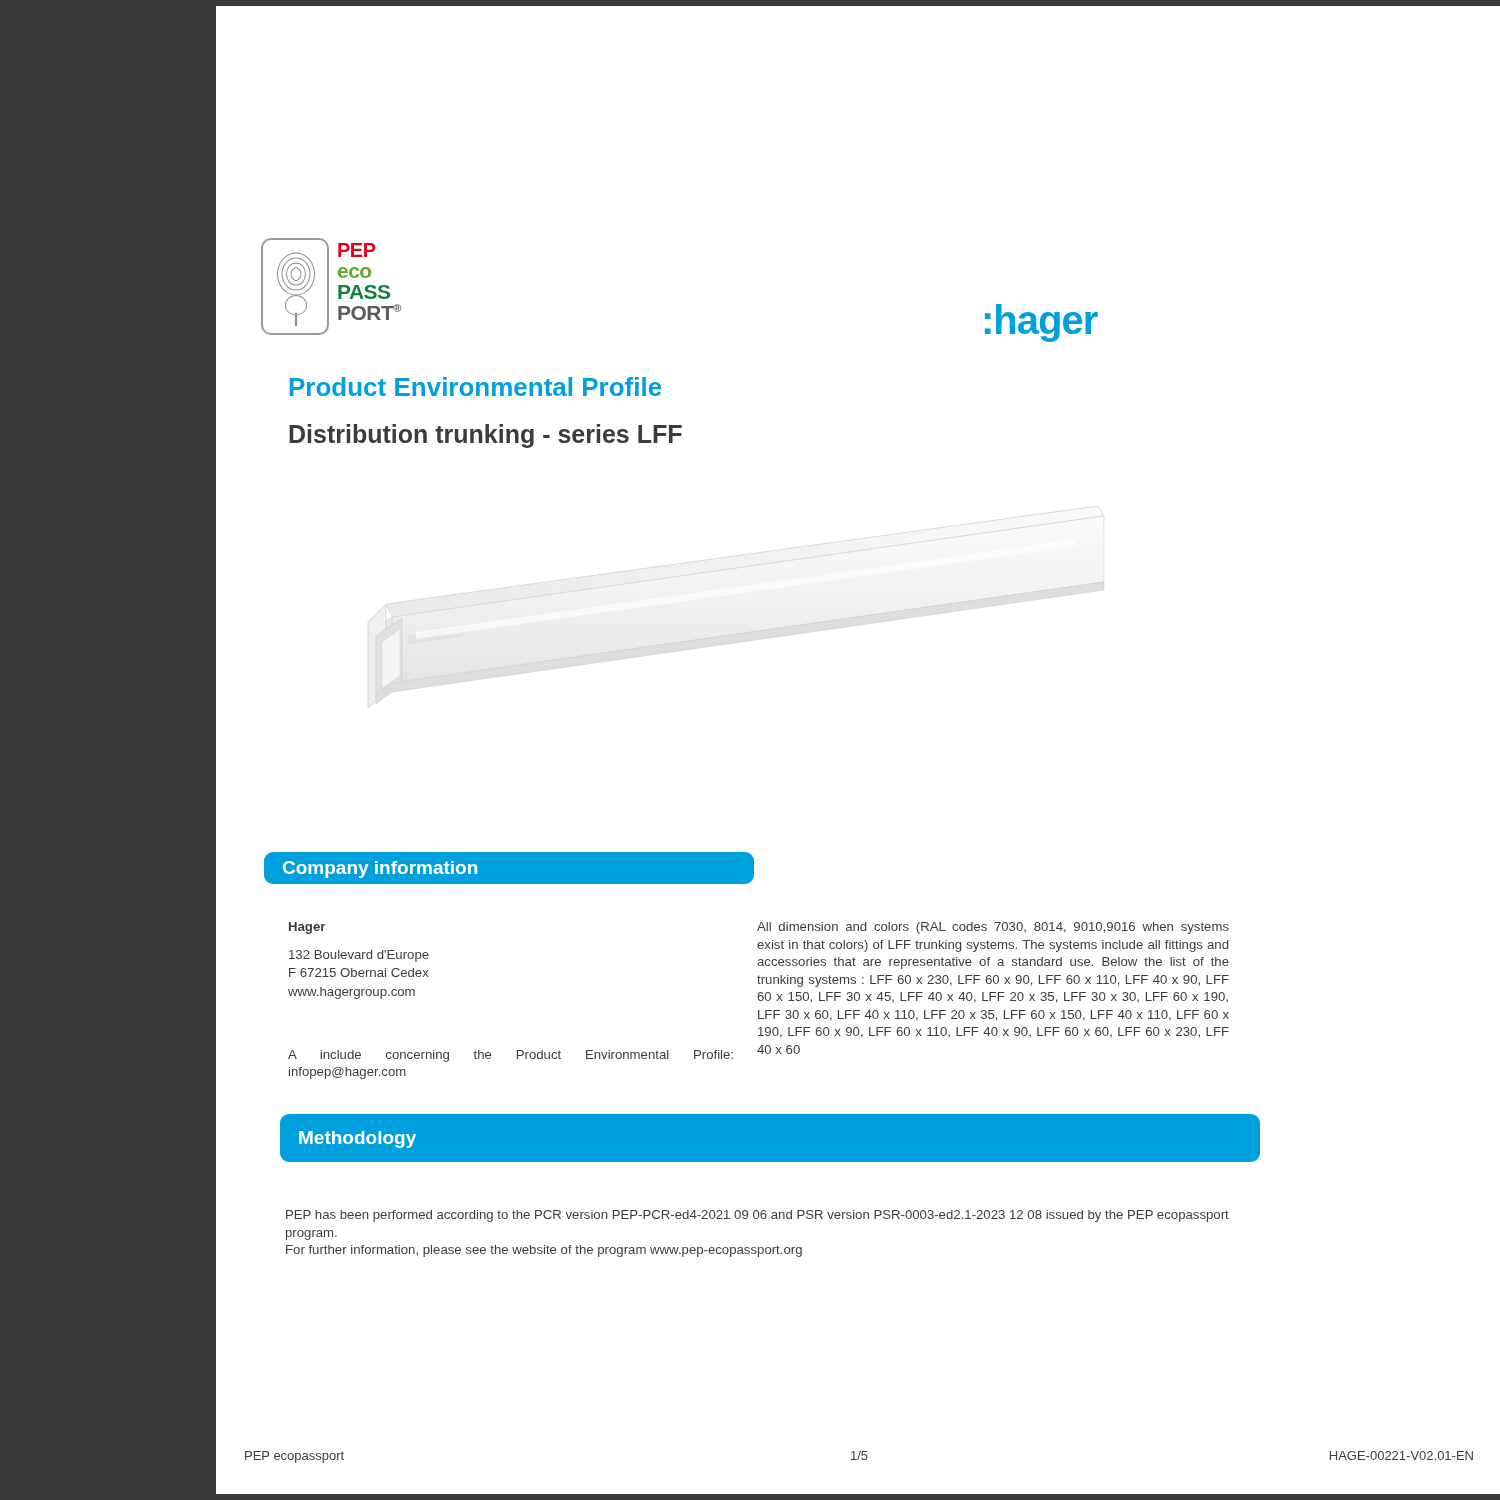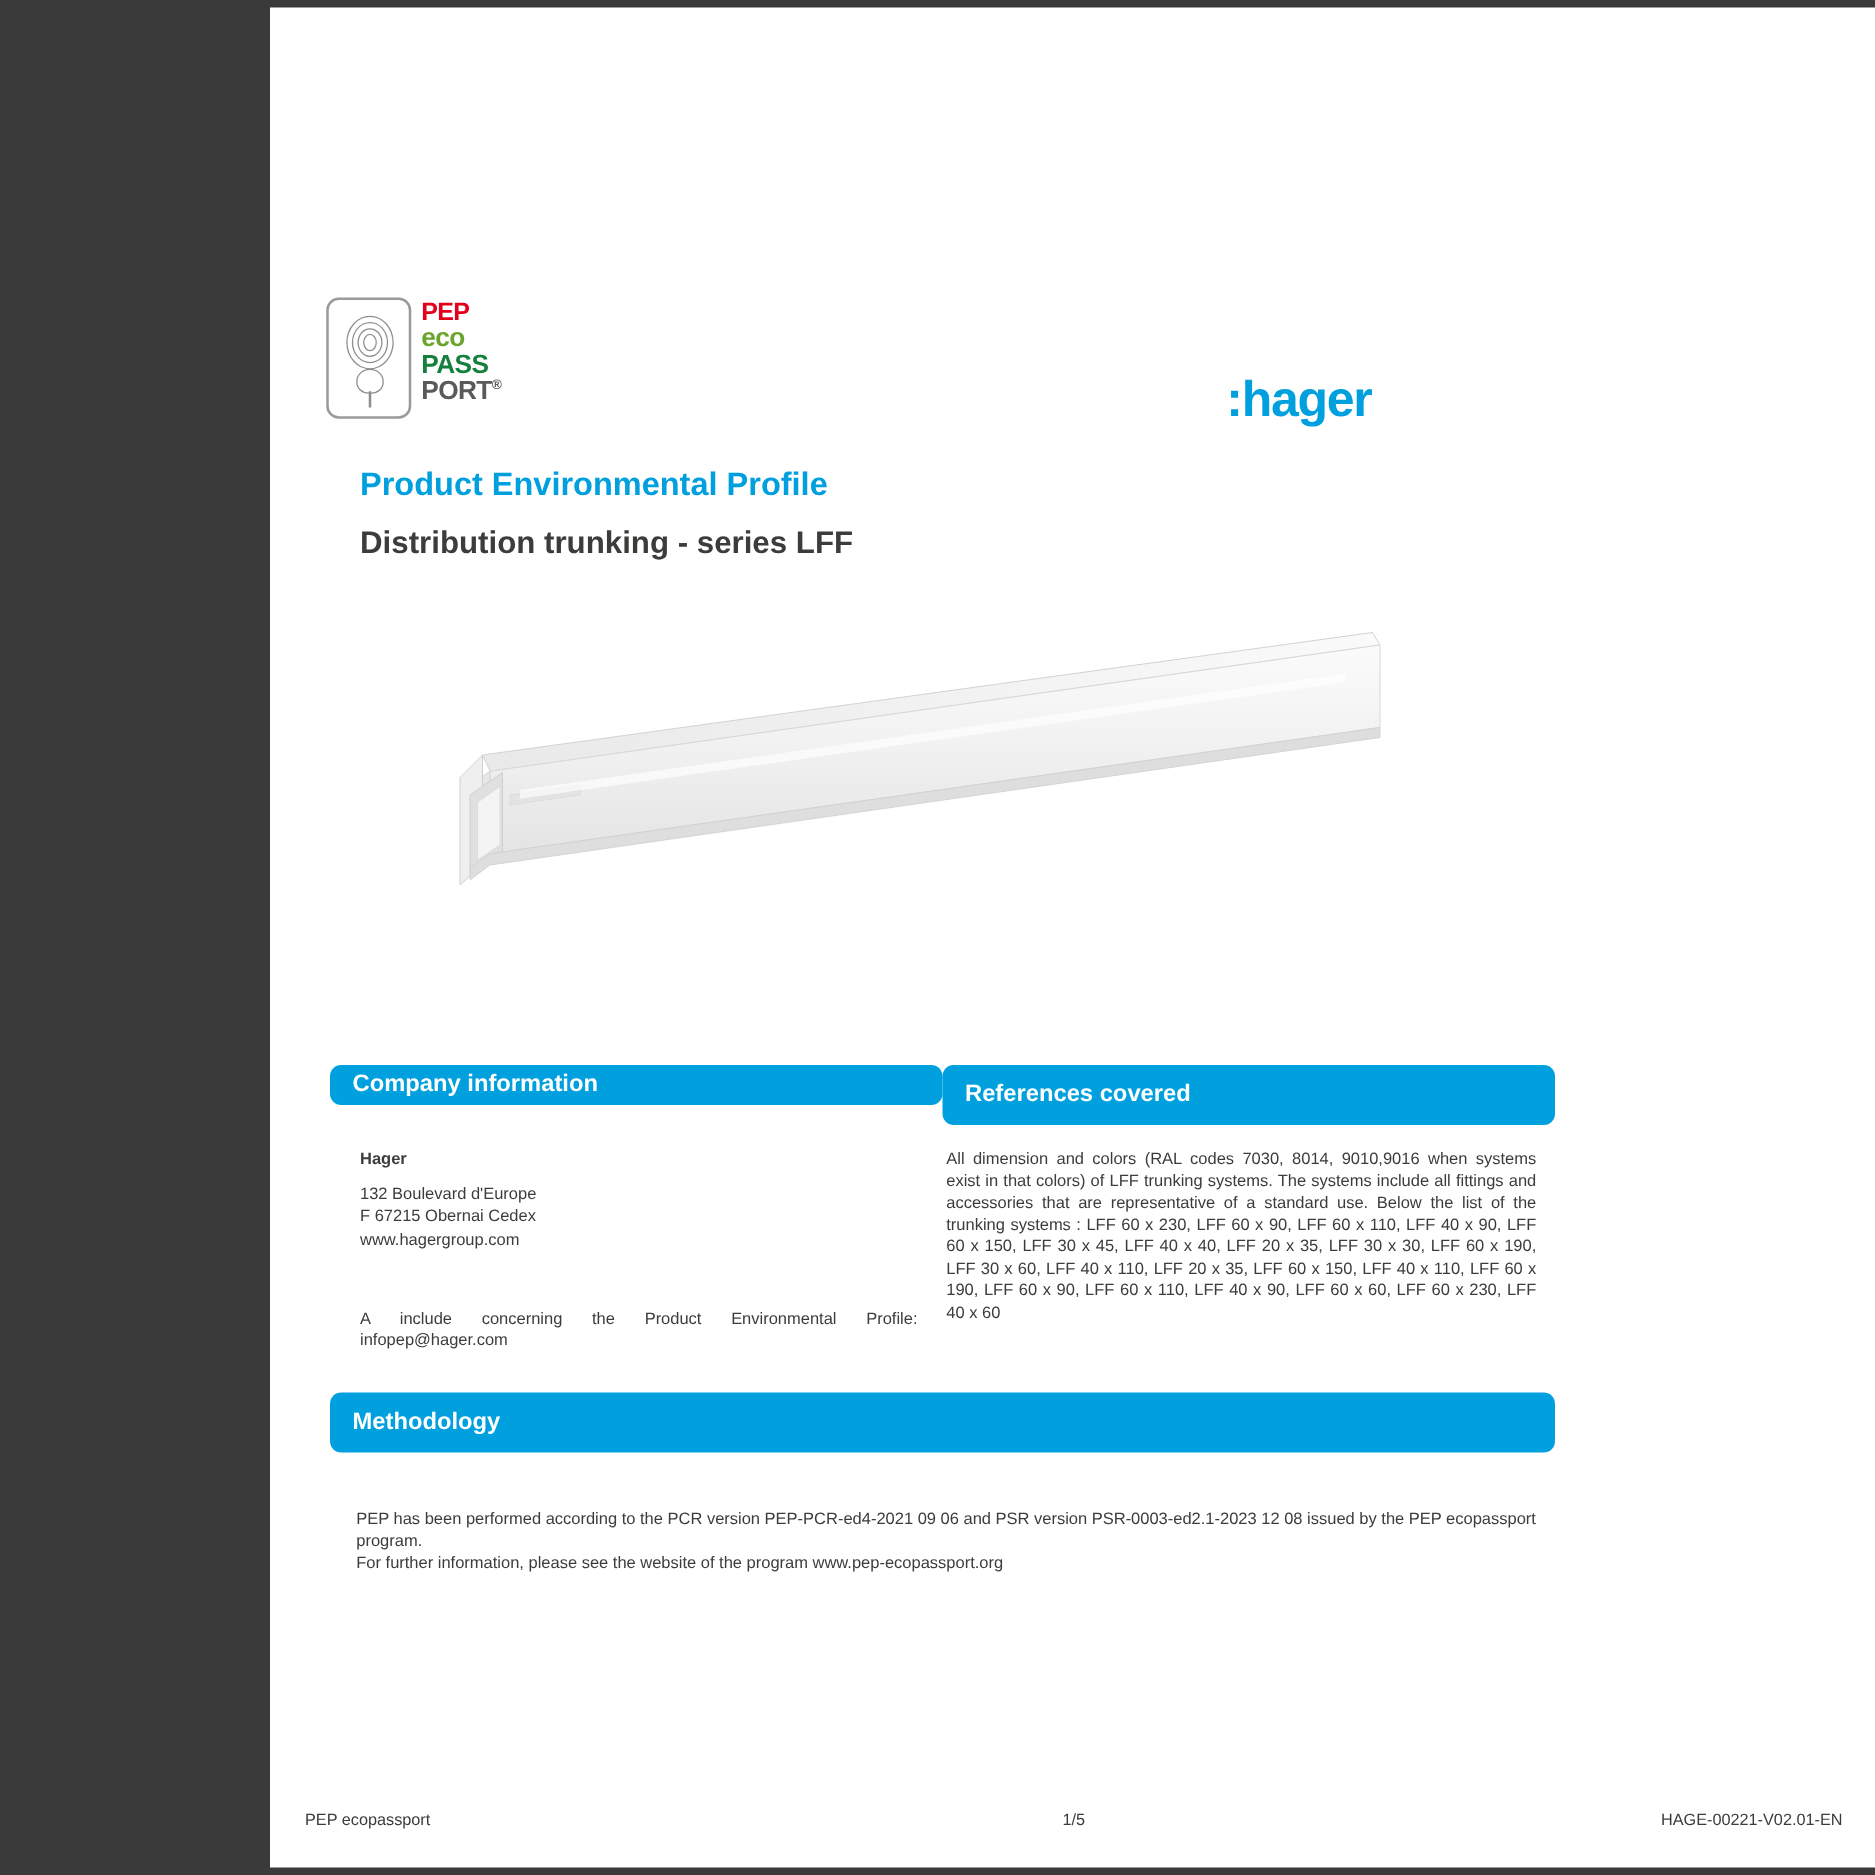--- a/index.html
+++ b/index.html
@@ -149,21 +149,21 @@
     box-sizing: border-box;
   }
   .sect-body {
     position: absolute;
     color: #3c3c3b;
     font-size: 13.2px;
     line-height: 1.33;
   }
   #company-head { left: 48px; top: 846px; width: 490px; height: 32px; }
   #refs-head    { left: 538px; top: 846px; width: 490px; height: 48px; }
-  #method-head  { left: 48px; top: 1108px; width: 980px; height: 48px; }
+  #method-head  { left: 64px; top: 1108px; width: 980px; height: 48px; }
 
   #company-body { left: 72px; top: 912px; width: 446px; }
   #company-body .name { font-weight: bold; margin-bottom: 10px; }
   #company-body .addr { line-height: 1.42; }
   #company-body .question { margin-top: 44px; text-align: justify; }
 
   #refs-body {
     left: 757px; top: 912px; width: 472px;
     text-align: justify;
   }
@@ -261,21 +261,20 @@
     <div class="sect-body" id="company-body">
       <div class="name">Hager</div>
       <div class="addr">
         <div>132 Boulevard d'Europe</div>
         <div>F 67215 Obernai Cedex</div>
         <div>www.hagergroup.com</div>
       </div>
       <div class="question">A include concerning the Product Environmental Profile: infopep@hager.com</div>
     </div>
 
-    <div class="sect-head" id="refs-head">References covered</div>
     <div class="sect-body" id="refs-body" style="left: 541px;">All dimension and colors (RAL codes 7030, 8014, 9010,9016 when systems exist in that colors) of LFF trunking systems. The systems include all fittings and accessories that are representative of a standard use. Below the list of the trunking systems : LFF 60 x 230, LFF 60 x 90, LFF 60 x 110, LFF 40 x 90, LFF 60 x 150, LFF 30 x 45, LFF 40 x 40, LFF 20 x 35, LFF 30 x 30, LFF 60 x 190, LFF 30 x 60, LFF 40 x 110, LFF 20 x 35, LFF 60 x 150, LFF 40 x 110, LFF 60 x 190, LFF 60 x 90, LFF 60 x 110, LFF 40 x 90, LFF 60 x 60, LFF 60 x 230, LFF 40 x 60</div>
 
     <div class="sect-head" id="method-head">Methodology</div>
     <div class="sect-body" id="method-body" style="left: 69px;">
       <p>PEP has been performed according to the PCR version PEP-PCR-ed4-2021 09 06 and PSR version PSR-0003-ed2.1-2023 12 08 issued by the PEP ecopassport program.</p>
       <p>For further information, please see the website of the program www.pep-ecopassport.org</p>
     </div>
 
     <div class="footer">
       <span class="left">PEP ecopassport</span>

